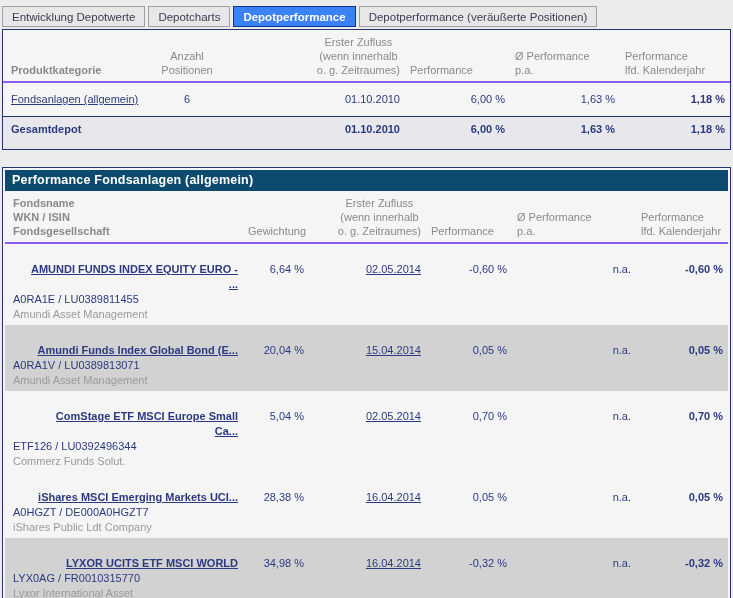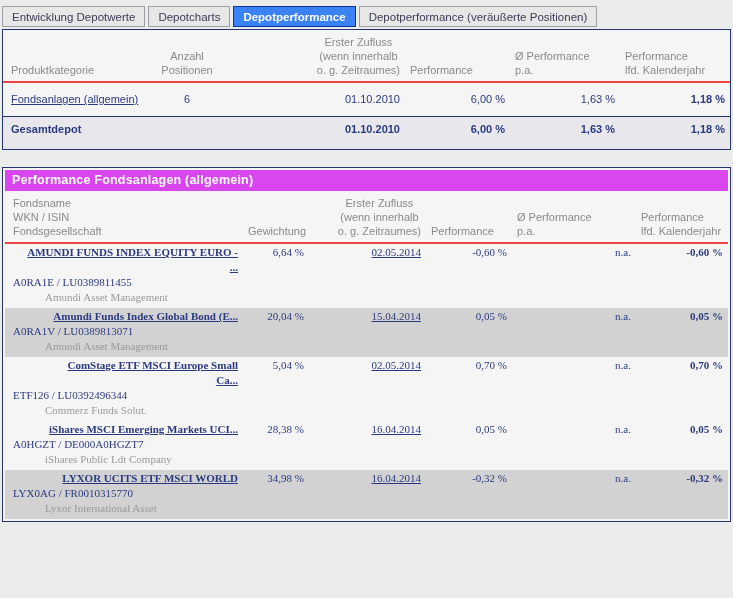--- a/index.html
+++ b/index.html
@@ -13,52 +13,52 @@
   .tab-bar{display:flex;gap:3px;padding:6px 0 0 2px;align-items:flex-end;}
   .tab{
     background:#e7e7e7;border:1px solid #9e9ea4;color:#3c3c55;
     padding:4px 9px 3px 9px;font-size:11.5px;white-space:nowrap;cursor:pointer;
   }
   .tab.active{background:#3b82f6;border-color:#0a3597;color:#ffffff;font-weight:bold;}
   
   .panel{margin:2px 2px 0 2px;border:1px solid #23346e;background:#f5f5f6;}
   .panel.detail{margin-top:17px;padding:2px;}
   .title-bar{
-    background:#d946ef;color:#ffffff;font-weight:bold;font-size:12.5px;
+    background:#0c4a6e;color:#ffffff;font-weight:bold;font-size:12.5px;
     padding:3px 7px 4px 7px;letter-spacing:.2px;
   }
   
   table{border-collapse:collapse;table-layout:fixed;width:100%;}
   th{
     color:#8a8a8a;font-weight:normal;font-size:11px;line-height:14px;
     vertical-align:bottom;padding:5px 5px 4px 5px;white-space:pre-line;
-    border-bottom:2px solid #ef4444;
-  }
-  th.left{text-align:left;padding-left:8px;}
+    border-bottom:2px solid #8b5cf6;
+  }
+  th.left{text-align:left;padding-left:8px;font-weight:bold;}
   th.center{text-align:center;}
   th.right{text-align:left;}
   th.rightc{text-align:right;}
   th.rightc .hdr-block{display:inline-block;text-align:center;white-space:pre-line;}
   td{padding:2px 5px;line-height:15px;}
   td.left{text-align:left;padding-left:8px;}
   td.center{text-align:center;}
   td.right{text-align:right;}
   td.bold{font-weight:bold;}
   
   #summary-table td{vertical-align:middle;}
   #summary-table tbody tr.cat-row td{padding-top:9px;padding-bottom:9px;border-bottom:1px solid #23346e;}
   #summary-table tbody tr.total-row td{padding-top:5px;padding-bottom:12px;font-weight:bold;}
   #summary-table tbody tr.total-row{background:#e8e8ec;}
   
-  #detail-table td{vertical-align:top;padding-top:1px;padding-bottom:3px;font-family:Liberation Serif, serif;}
+  #detail-table td{vertical-align:top;padding-top:18px;padding-bottom:3px;}
   #detail-table tbody tr.alt{background:#d2d2d2;}
   .fund-name{display:block;white-space:pre-line;font-weight:bold;}
   a.navy-link{color:#2b3a80;text-decoration:underline;cursor:pointer;text-align:right;}
   .wkn-line{color:#2b3a80;white-space:pre-line;}
-  .company-line{color:#9a9a9a;margin-left:32px;}
+  .company-line{color:#9a9a9a;}
 </style>
 </head>
 <body>
 
 <div class="tab-bar">
     <div class="tab">Entwicklung Depotwerte</div>
     <div class="tab">Depotcharts</div>
     <div class="tab active">Depotperformance</div>
     <div class="tab">Depotperformance (veräußerte Positionen)</div>
   </div>

